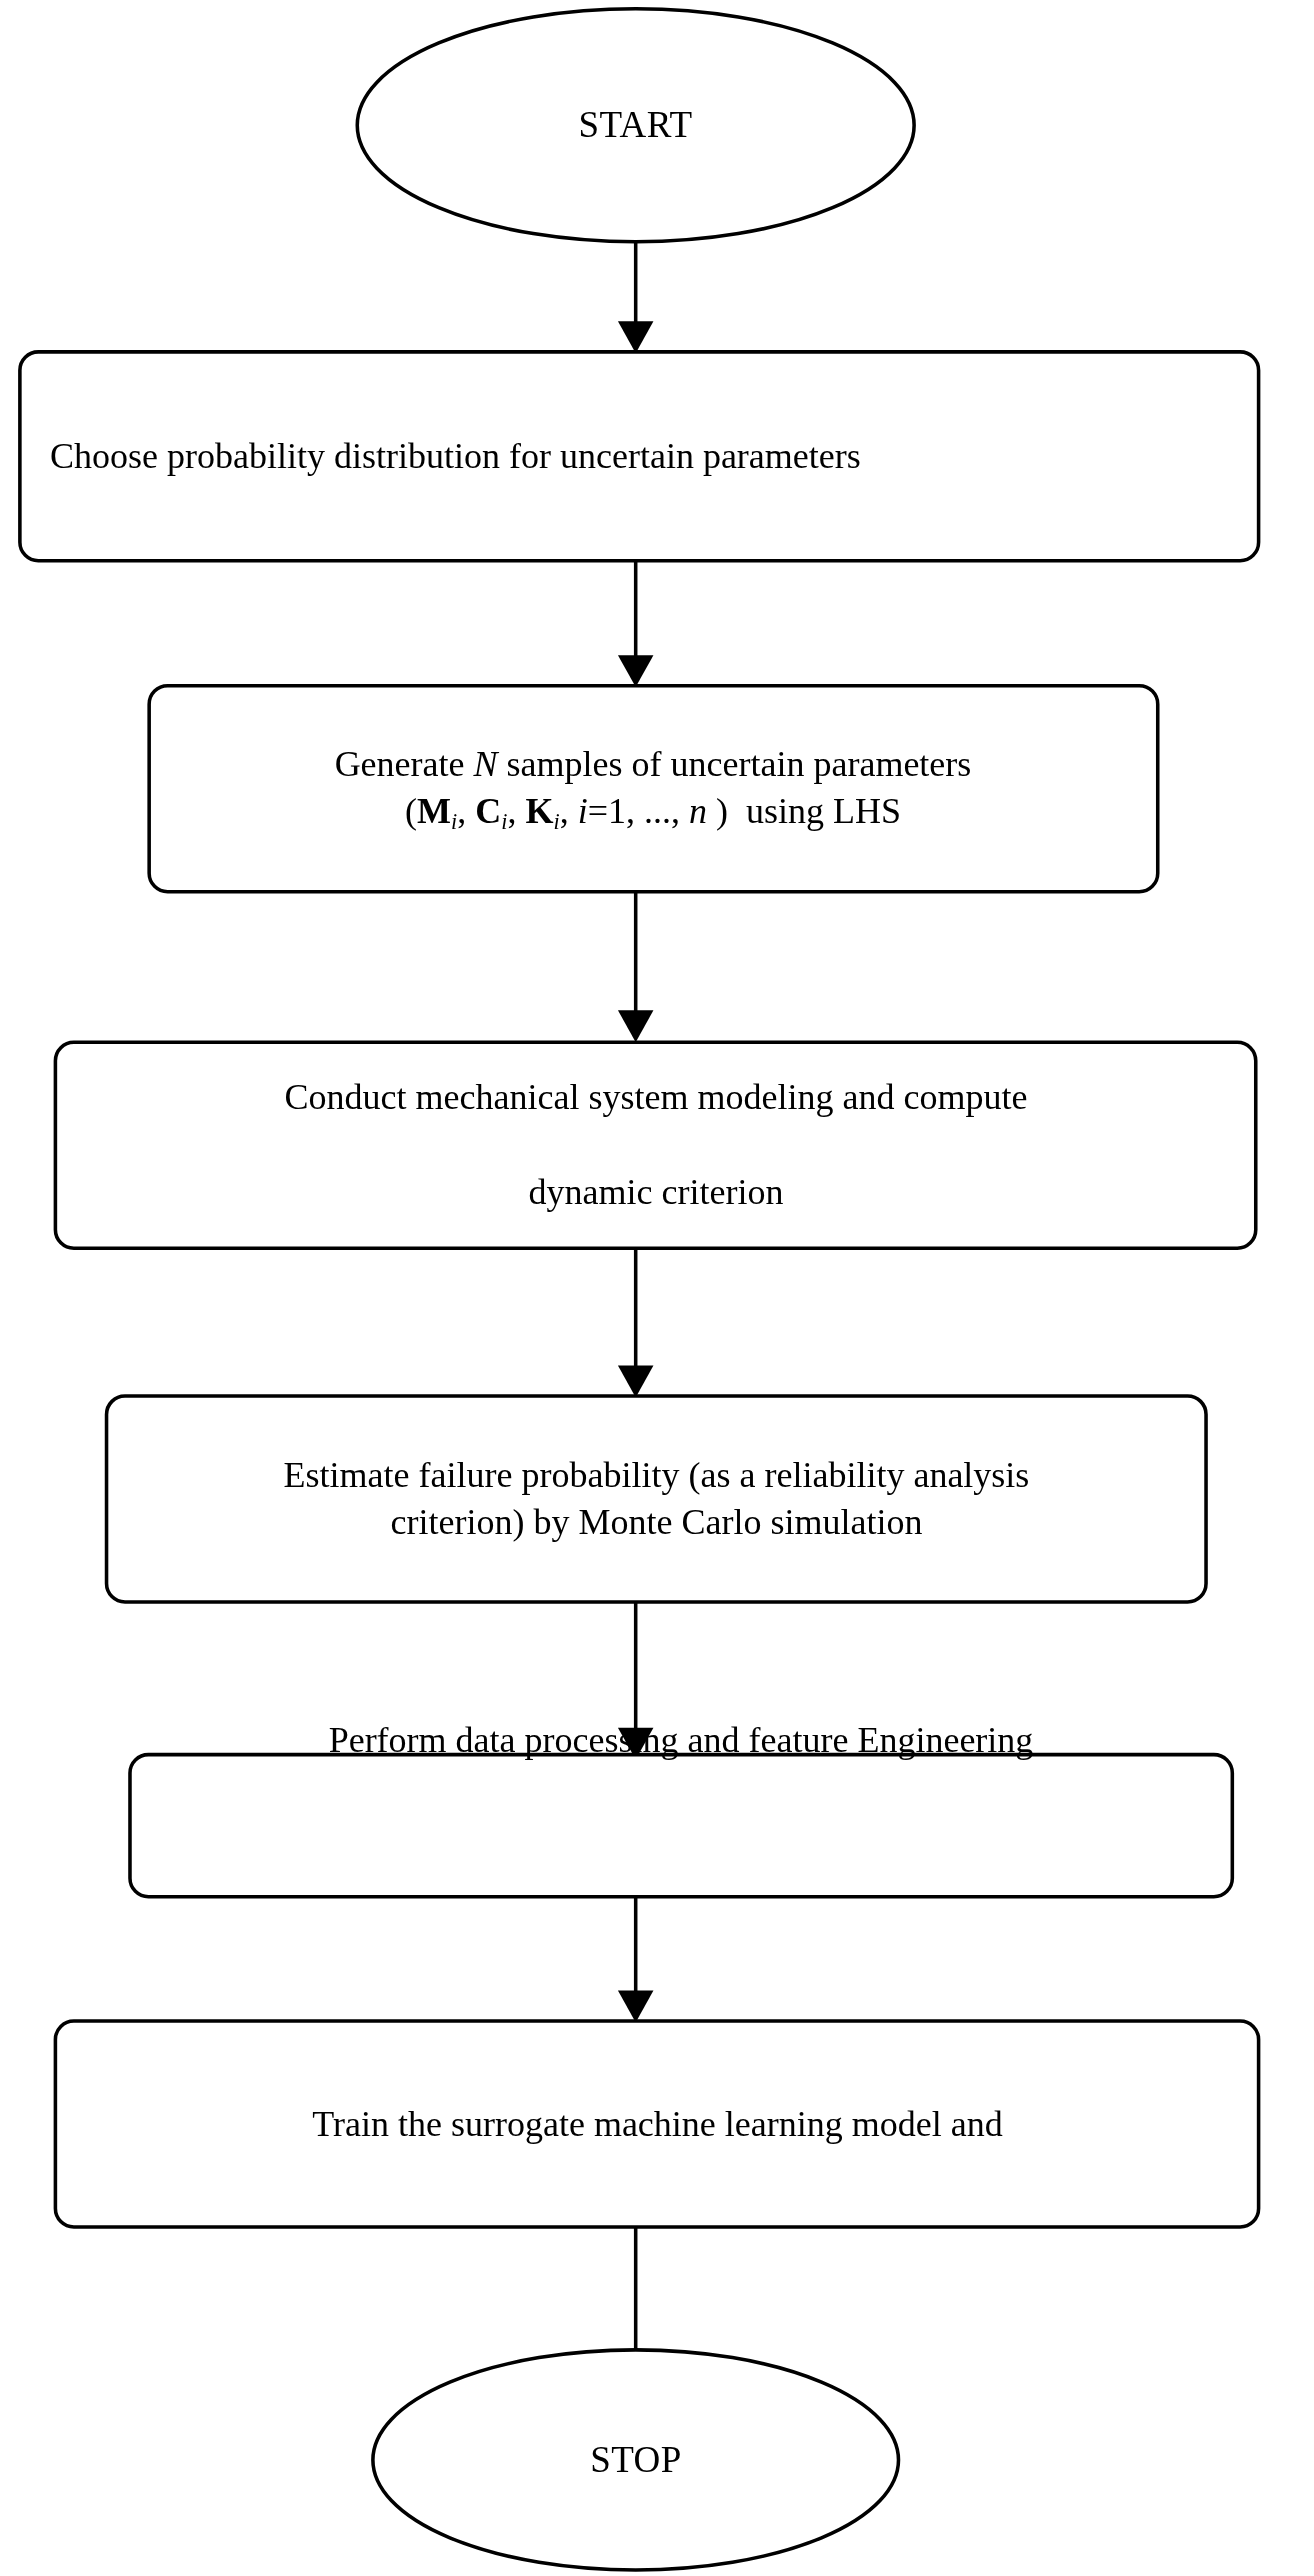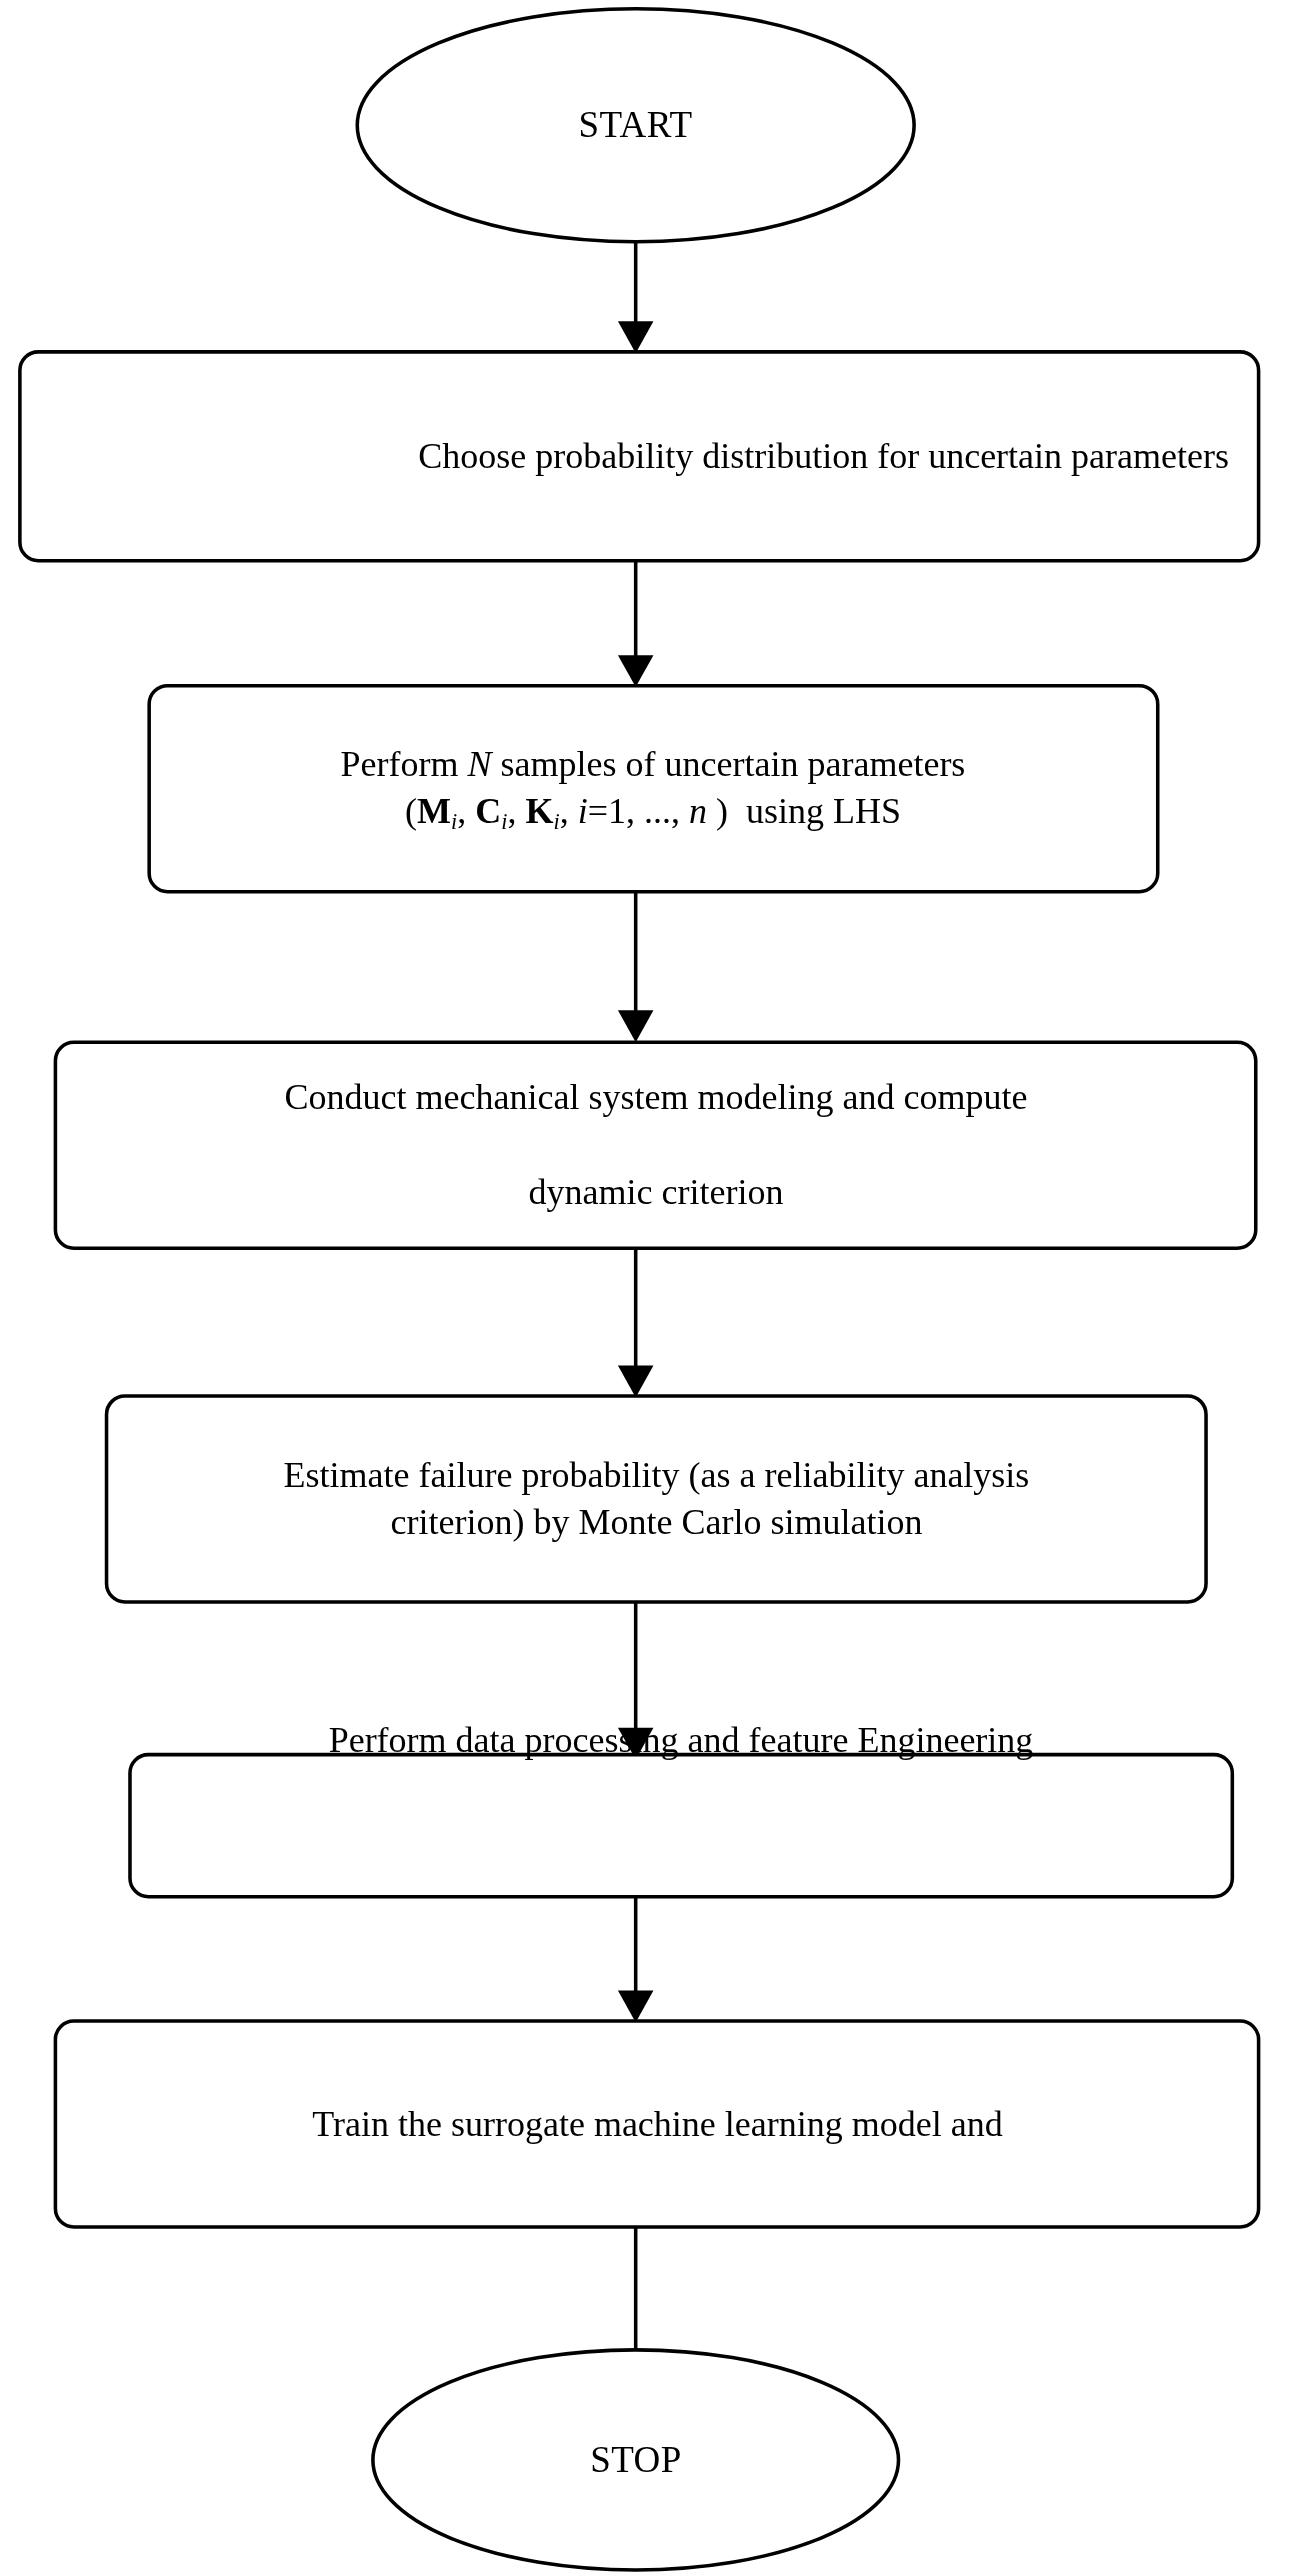--- a/index.html
+++ b/index.html
@@ -44,21 +44,21 @@
     align-items: center;
     justify-content: center;
     text-align: center;
     color: #000000;
     font-family: Liberation Serif, serif;
     line-height: 1.30;
     white-space: pre;
     pointer-events: none;
   }
   .node-text.left-align {
-    align-items: flex-end;
+    align-items: flex-start;
     text-align: left;
   }
   .terminal-text {
     font-size: 37px;
     letter-spacing: 0.4px;
   }
   .process-text {
     font-size: 36px;
   }
   .tline { display: block; }
@@ -132,21 +132,21 @@
 
   <div class="node-text terminal-text" style="left:357px; top:8.5px; width:557px; height:233px;">
     <span class="tline">START</span>
   </div>
 
   <div class="node-text process-text left-align" style="left:50px; top:352px; width:1179px; height:209px;">
     <span class="tline">Choose probability distribution for uncertain parameters</span>
   </div>
 
   <div class="node-text process-text" style="left:163px; top:686px; width:980px; height:206px;">
-    <span class="tline"><span>Perform </span><span class="isym">N</span><span> samples of uncertain parameters</span></span>
+    <span class="tline"><span>Generate </span><span class="isym">N</span><span> samples of uncertain parameters</span></span>
     <span class="tline"><span>(</span><span class="bsym">M</span><span class="sub">i</span><span>, </span><span class="bsym">C</span><span class="sub">i</span><span>, </span><span class="bsym">K</span><span class="sub">i</span><span>, </span><span class="isym">i</span><span>=1, ..., </span><span class="isym">n</span><span> )  using LHS</span></span>
   </div>
 
   <div class="node-text process-text" style="left:70px; top:1042px; width:1172px; height:206px;gap:48px;">
     <span class="tline">Conduct mechanical system modeling and compute</span>
     <span class="tline">dynamic criterion</span>
   </div>
 
   <div class="node-text process-text" style="left:121px; top:1396px; width:1071px; height:206px;">
     <span class="tline">Estimate failure probability (as a reliability analysis</span>

